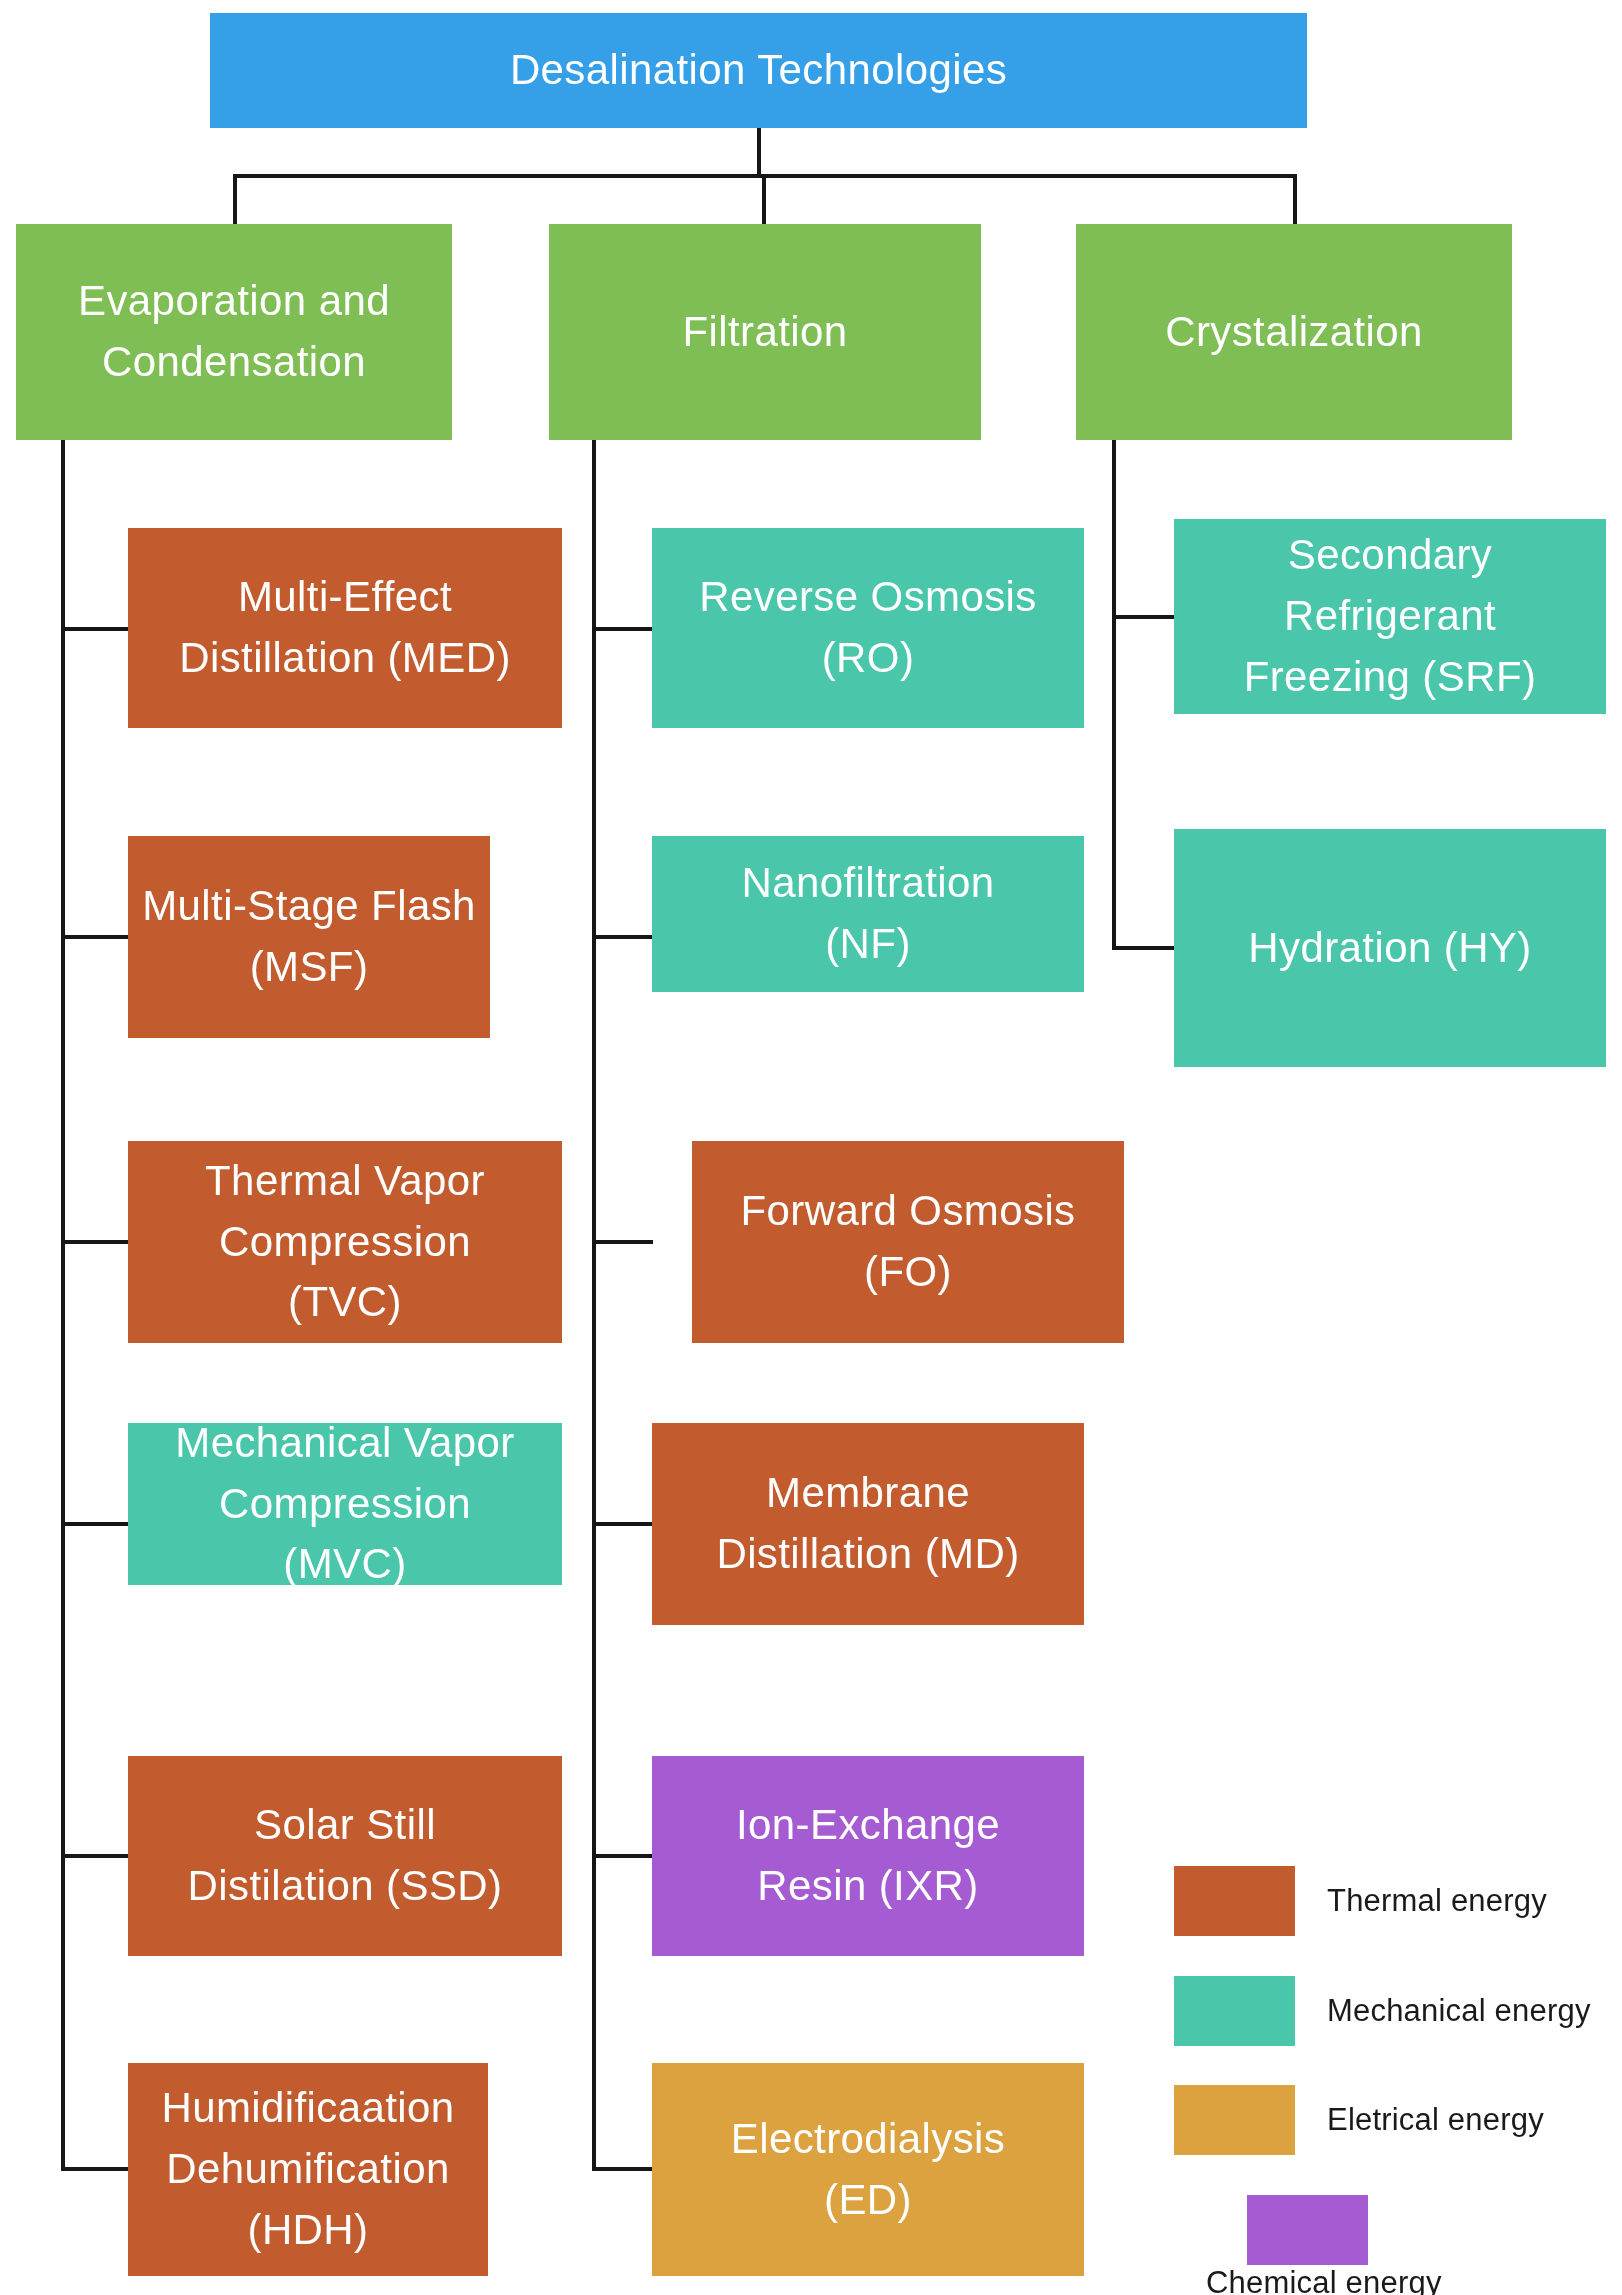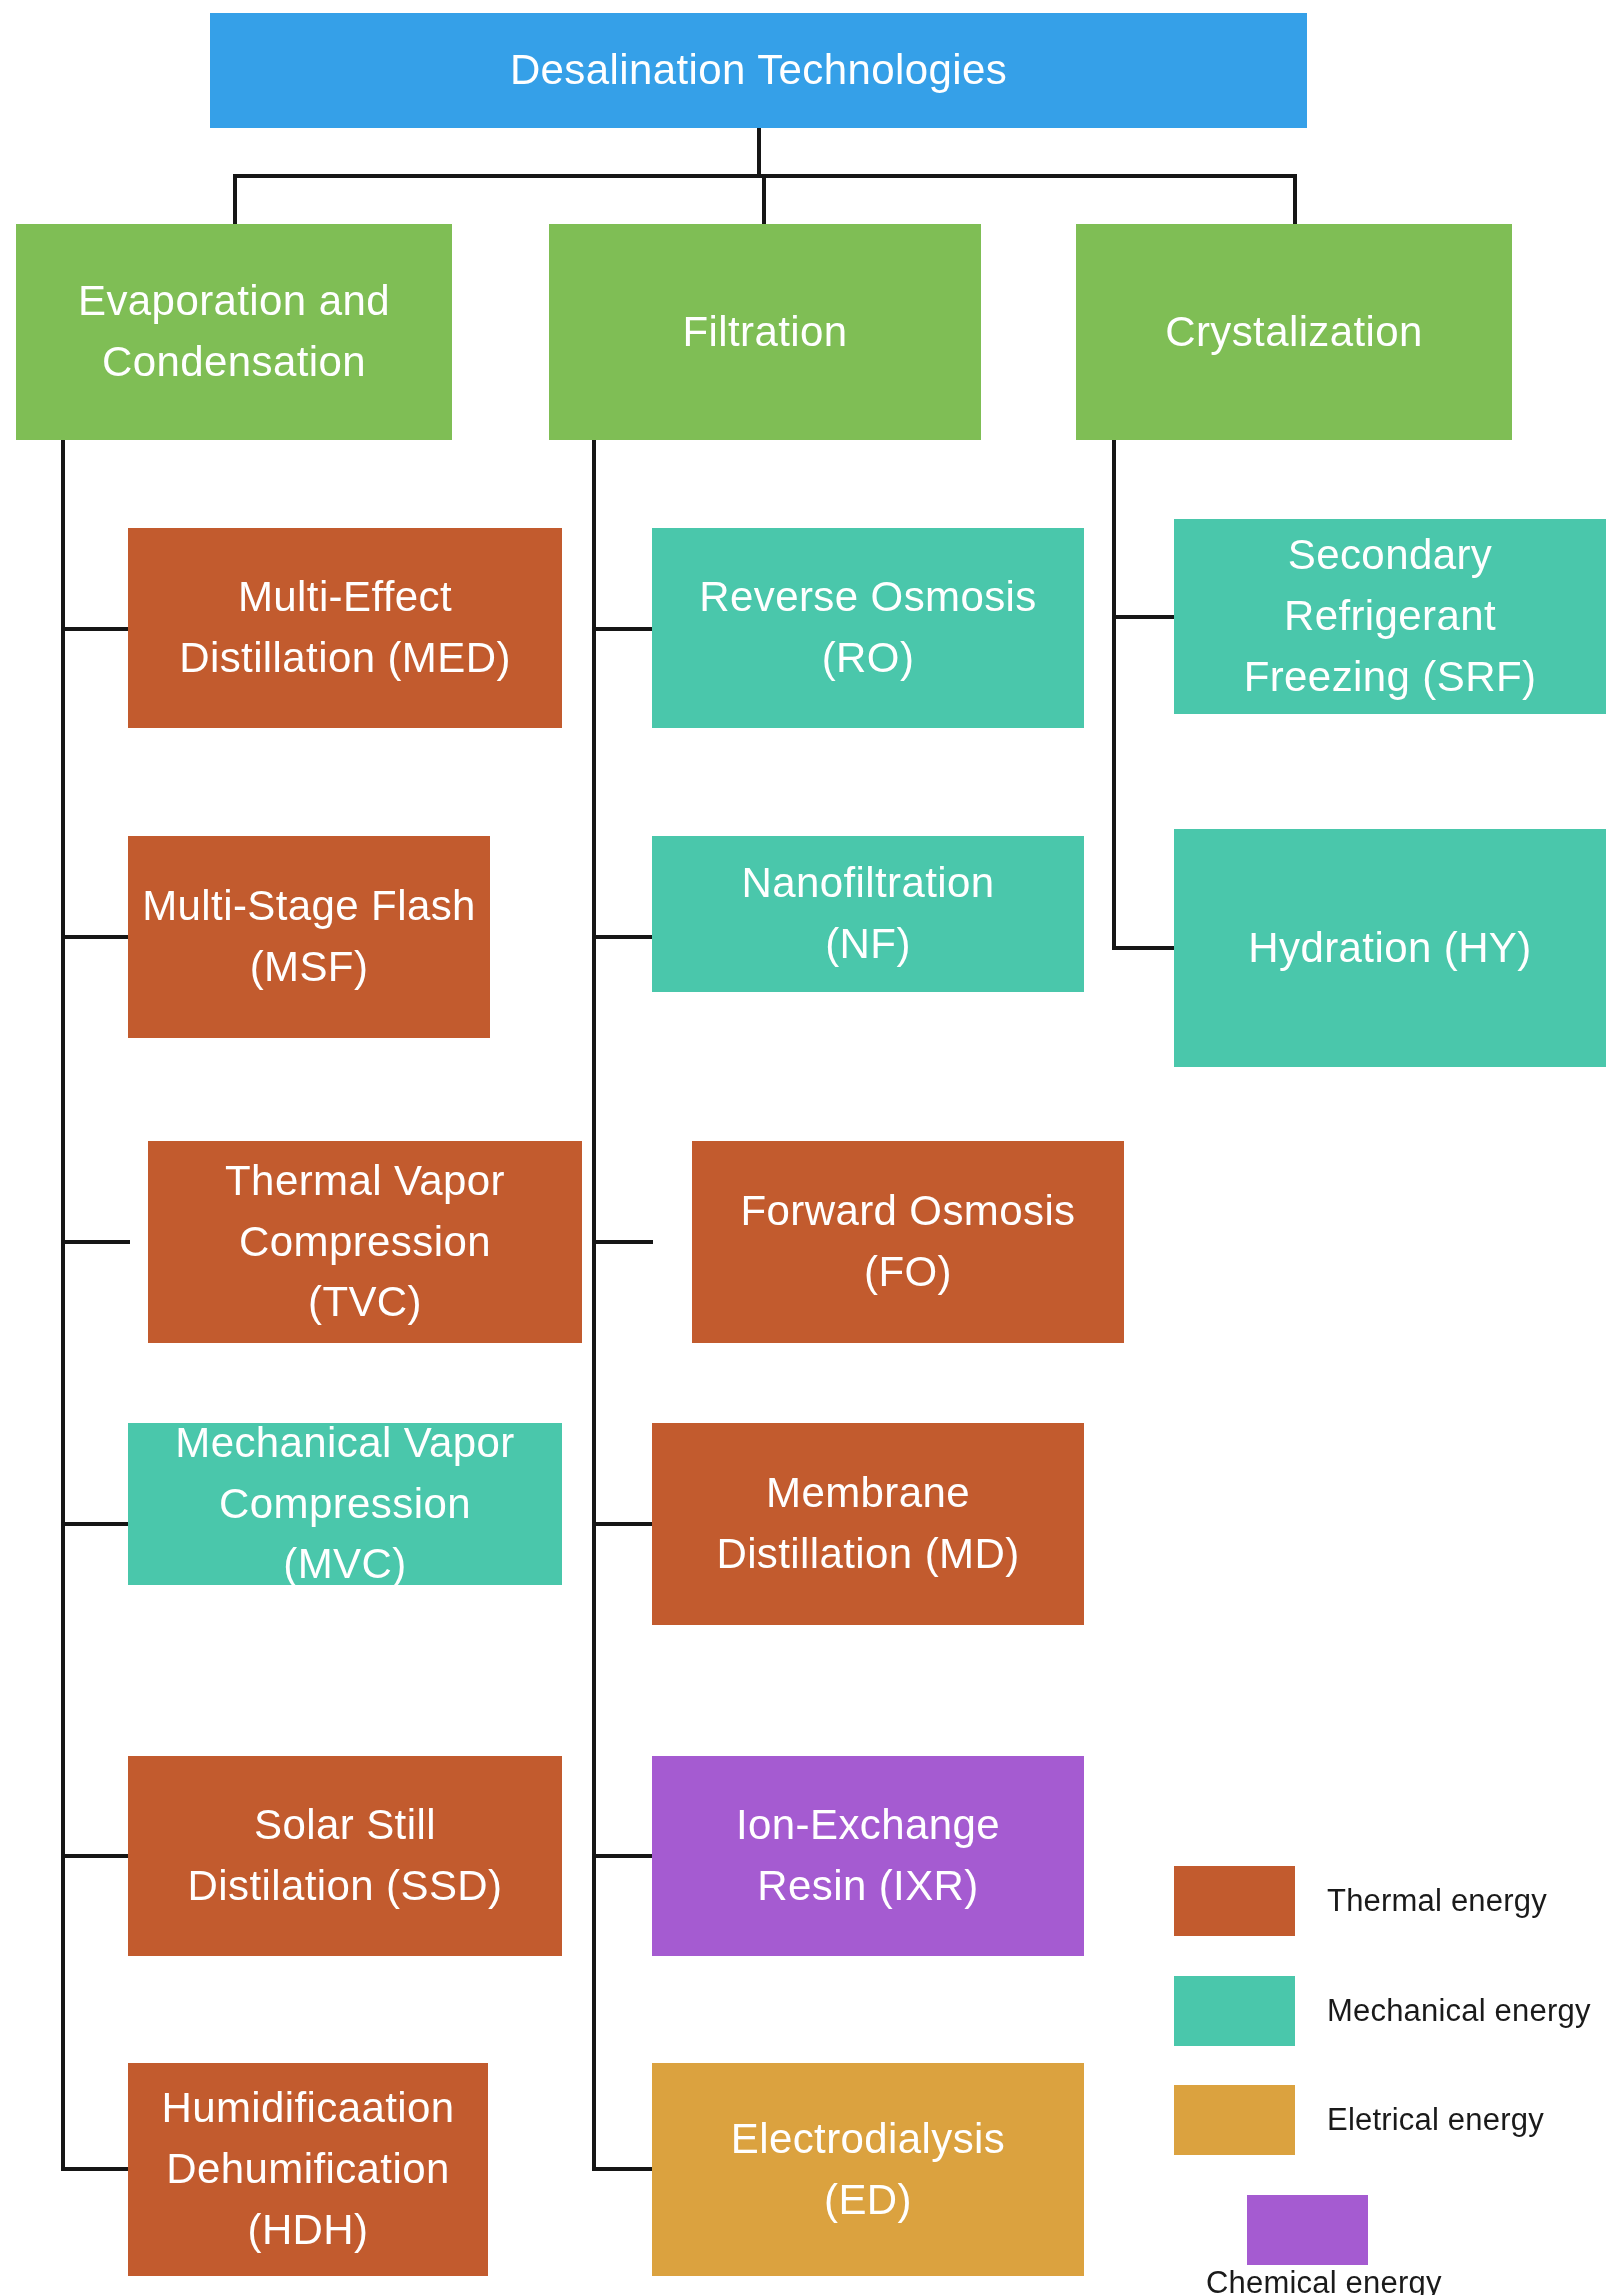--- a/index.html
+++ b/index.html
@@ -31,21 +31,21 @@
   .chemical{background:var(--chemical);}
 
   #title{left:210px;top:13px;width:1097px;height:115px;background:var(--blue);}
 
   #cat-evap{left:16px;top:224px;width:436px;height:216px;}
   #cat-filt{left:549px;top:224px;width:432px;height:216px;}
   #cat-cryst{left:1076px;top:224px;width:436px;height:216px;}
 
   #n-med{left:128px;top:528px;width:434px;height:200px;}
   #n-msf{left:128px;top:836px;width:362px;height:202px;}
-  #n-tvc{left:128px;top:1141px;width:434px;height:202px;margin-left:20px;}
+  #n-tvc{left:128px;top:1141px;width:434px;height:202px;}
   #n-mvc{left:128px;top:1423px;width:434px;height:162px;}
   #n-ssd{left:128px;top:1756px;width:434px;height:200px;}
   #n-hdh{left:128px;top:2063px;width:360px;height:213px;}
 
   #n-ro{left:652px;top:528px;width:432px;height:200px;}
   #n-nf{left:652px;top:836px;width:432px;height:156px;}
   #n-fo{left:652px;top:1141px;width:432px;height:202px;margin-left:40px;}
   #n-md{left:652px;top:1423px;width:432px;height:202px;}
   #n-ixr{left:652px;top:1756px;width:432px;height:200px;}
   #n-ed{left:652px;top:2063px;width:432px;height:213px;}

